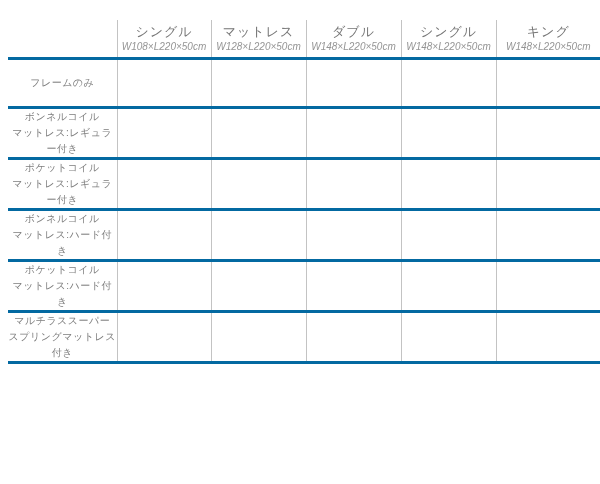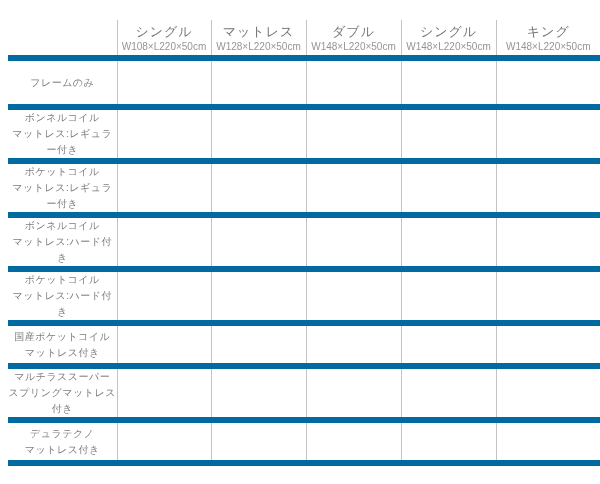--- a/index.html
+++ b/index.html
@@ -11,21 +11,21 @@
     overflow: hidden;
     font-family: "Liberation Sans", sans-serif;
   }
   table.spec {
     border-collapse: collapse;
     table-layout: fixed;
     width: 592px;
     margin: 20px 0 0 8px;
   }
   .spec th, .spec td {
-    border-bottom: 6px solid #0369a1;
+    border-bottom: 3px solid #0369a1;
     padding: 0;
     font-weight: normal;
     vertical-align: middle;
     background: #ffffff;
   }
   .spec tr > *:not(:first-child) {
     border-left: 1px solid #c3c3c3;
   }
   .spec thead tr { height: 38px; }
   .spec tbody tr { height: 43px; margin-top: 12px; }
@@ -35,20 +35,21 @@
     color: #767676;
     text-align: center;
     line-height: 17px;
     letter-spacing: 1px;
   }
   .col-size {
     font-size: 10px;
     color: #959595;
     text-align: center;
     line-height: 13px;
+    font-style: italic;
   }
   .row-label {
     font-size: 10px;
     color: #7e7e7e;
     text-align: center;
     line-height: 16px;
     white-space: pre-line;
     letter-spacing: 0.5px;
   }
   .cell {
@@ -133,40 +134,22 @@
     <tr>
       <th class="row-label">ポケットコイル
 マットレス:ハード付き</th>
       <td class="cell"></td>
       <td class="cell"></td>
       <td class="cell"></td>
       <td class="cell"></td>
       <td class="cell"></td>
     </tr>
     <tr>
-      <th class="row-label">国産ポケットコイル
-マットレス付き</th>
-      <td class="cell"></td>
-      <td class="cell"></td>
-      <td class="cell"></td>
-      <td class="cell"></td>
-      <td class="cell"></td>
-    </tr>
-    <tr>
       <th class="row-label">マルチラススーパー
 スプリングマットレス付き</th>
-      <td class="cell"></td>
-      <td class="cell"></td>
-      <td class="cell"></td>
-      <td class="cell"></td>
-      <td class="cell"></td>
-    </tr>
-    <tr>
-      <th class="row-label">デュラテクノ
-マットレス付き</th>
       <td class="cell"></td>
       <td class="cell"></td>
       <td class="cell"></td>
       <td class="cell"></td>
       <td class="cell"></td>
     </tr>
   </tbody>
 </table>
 
 </body></html>

